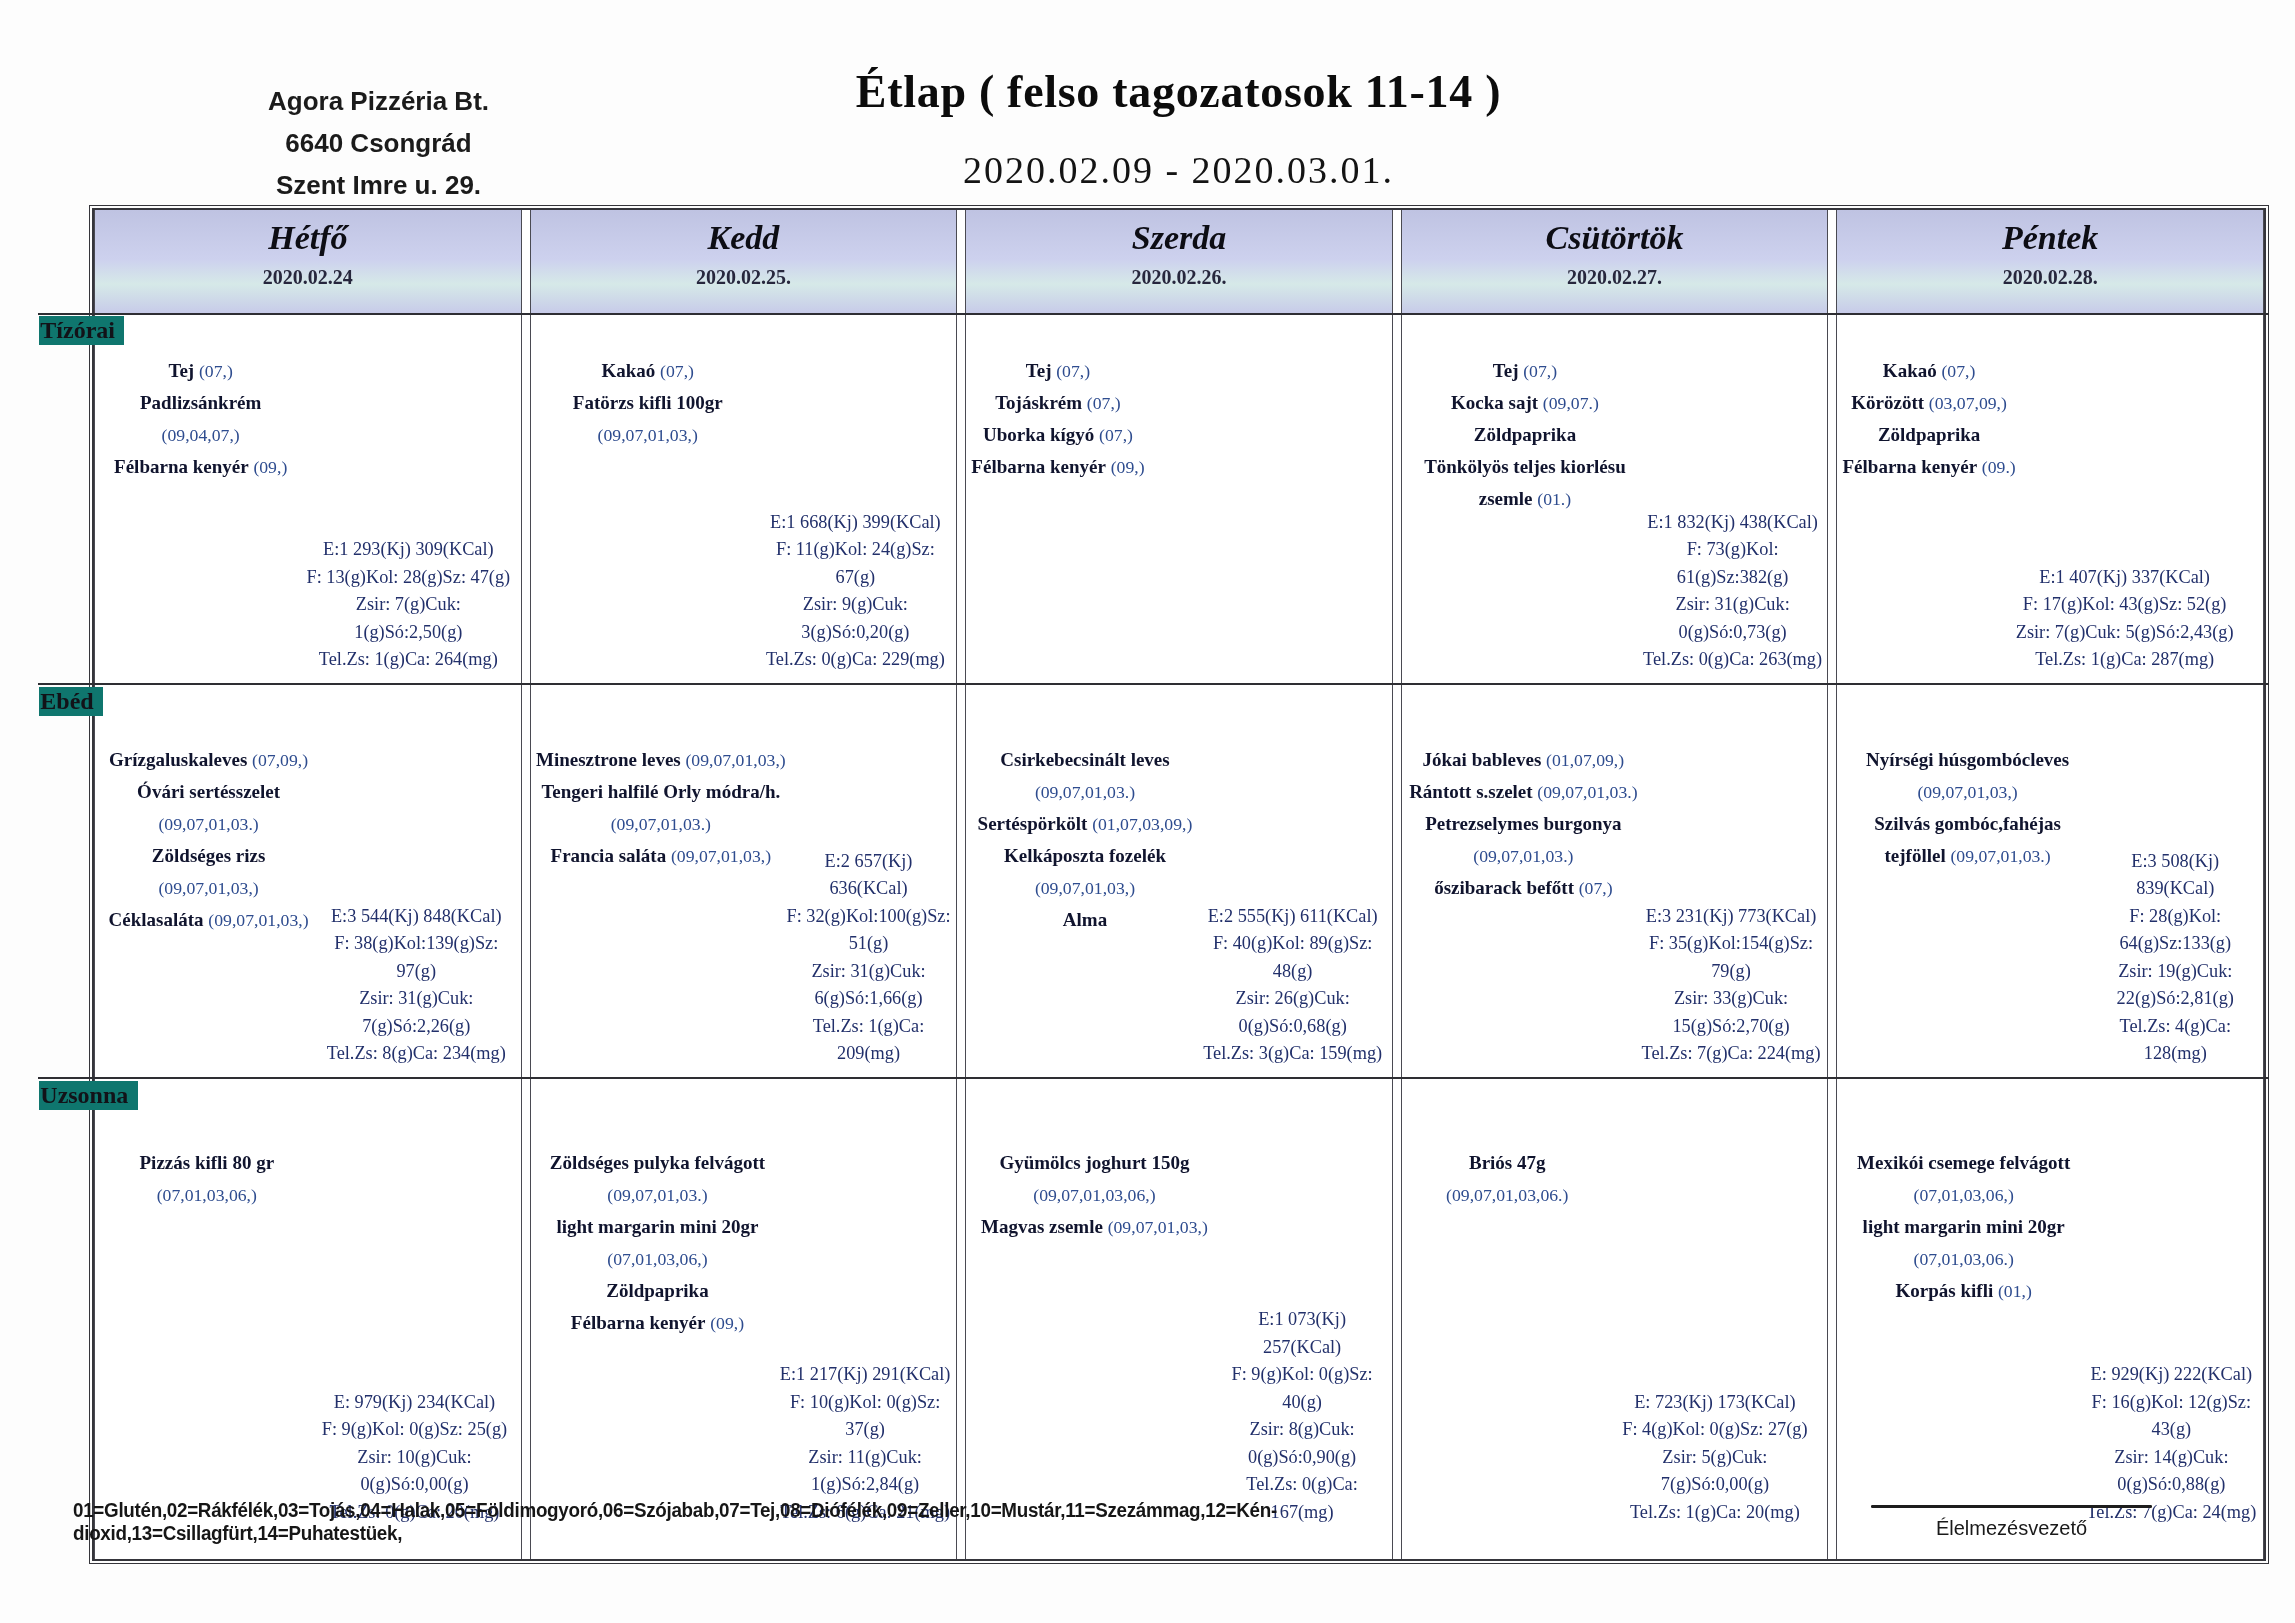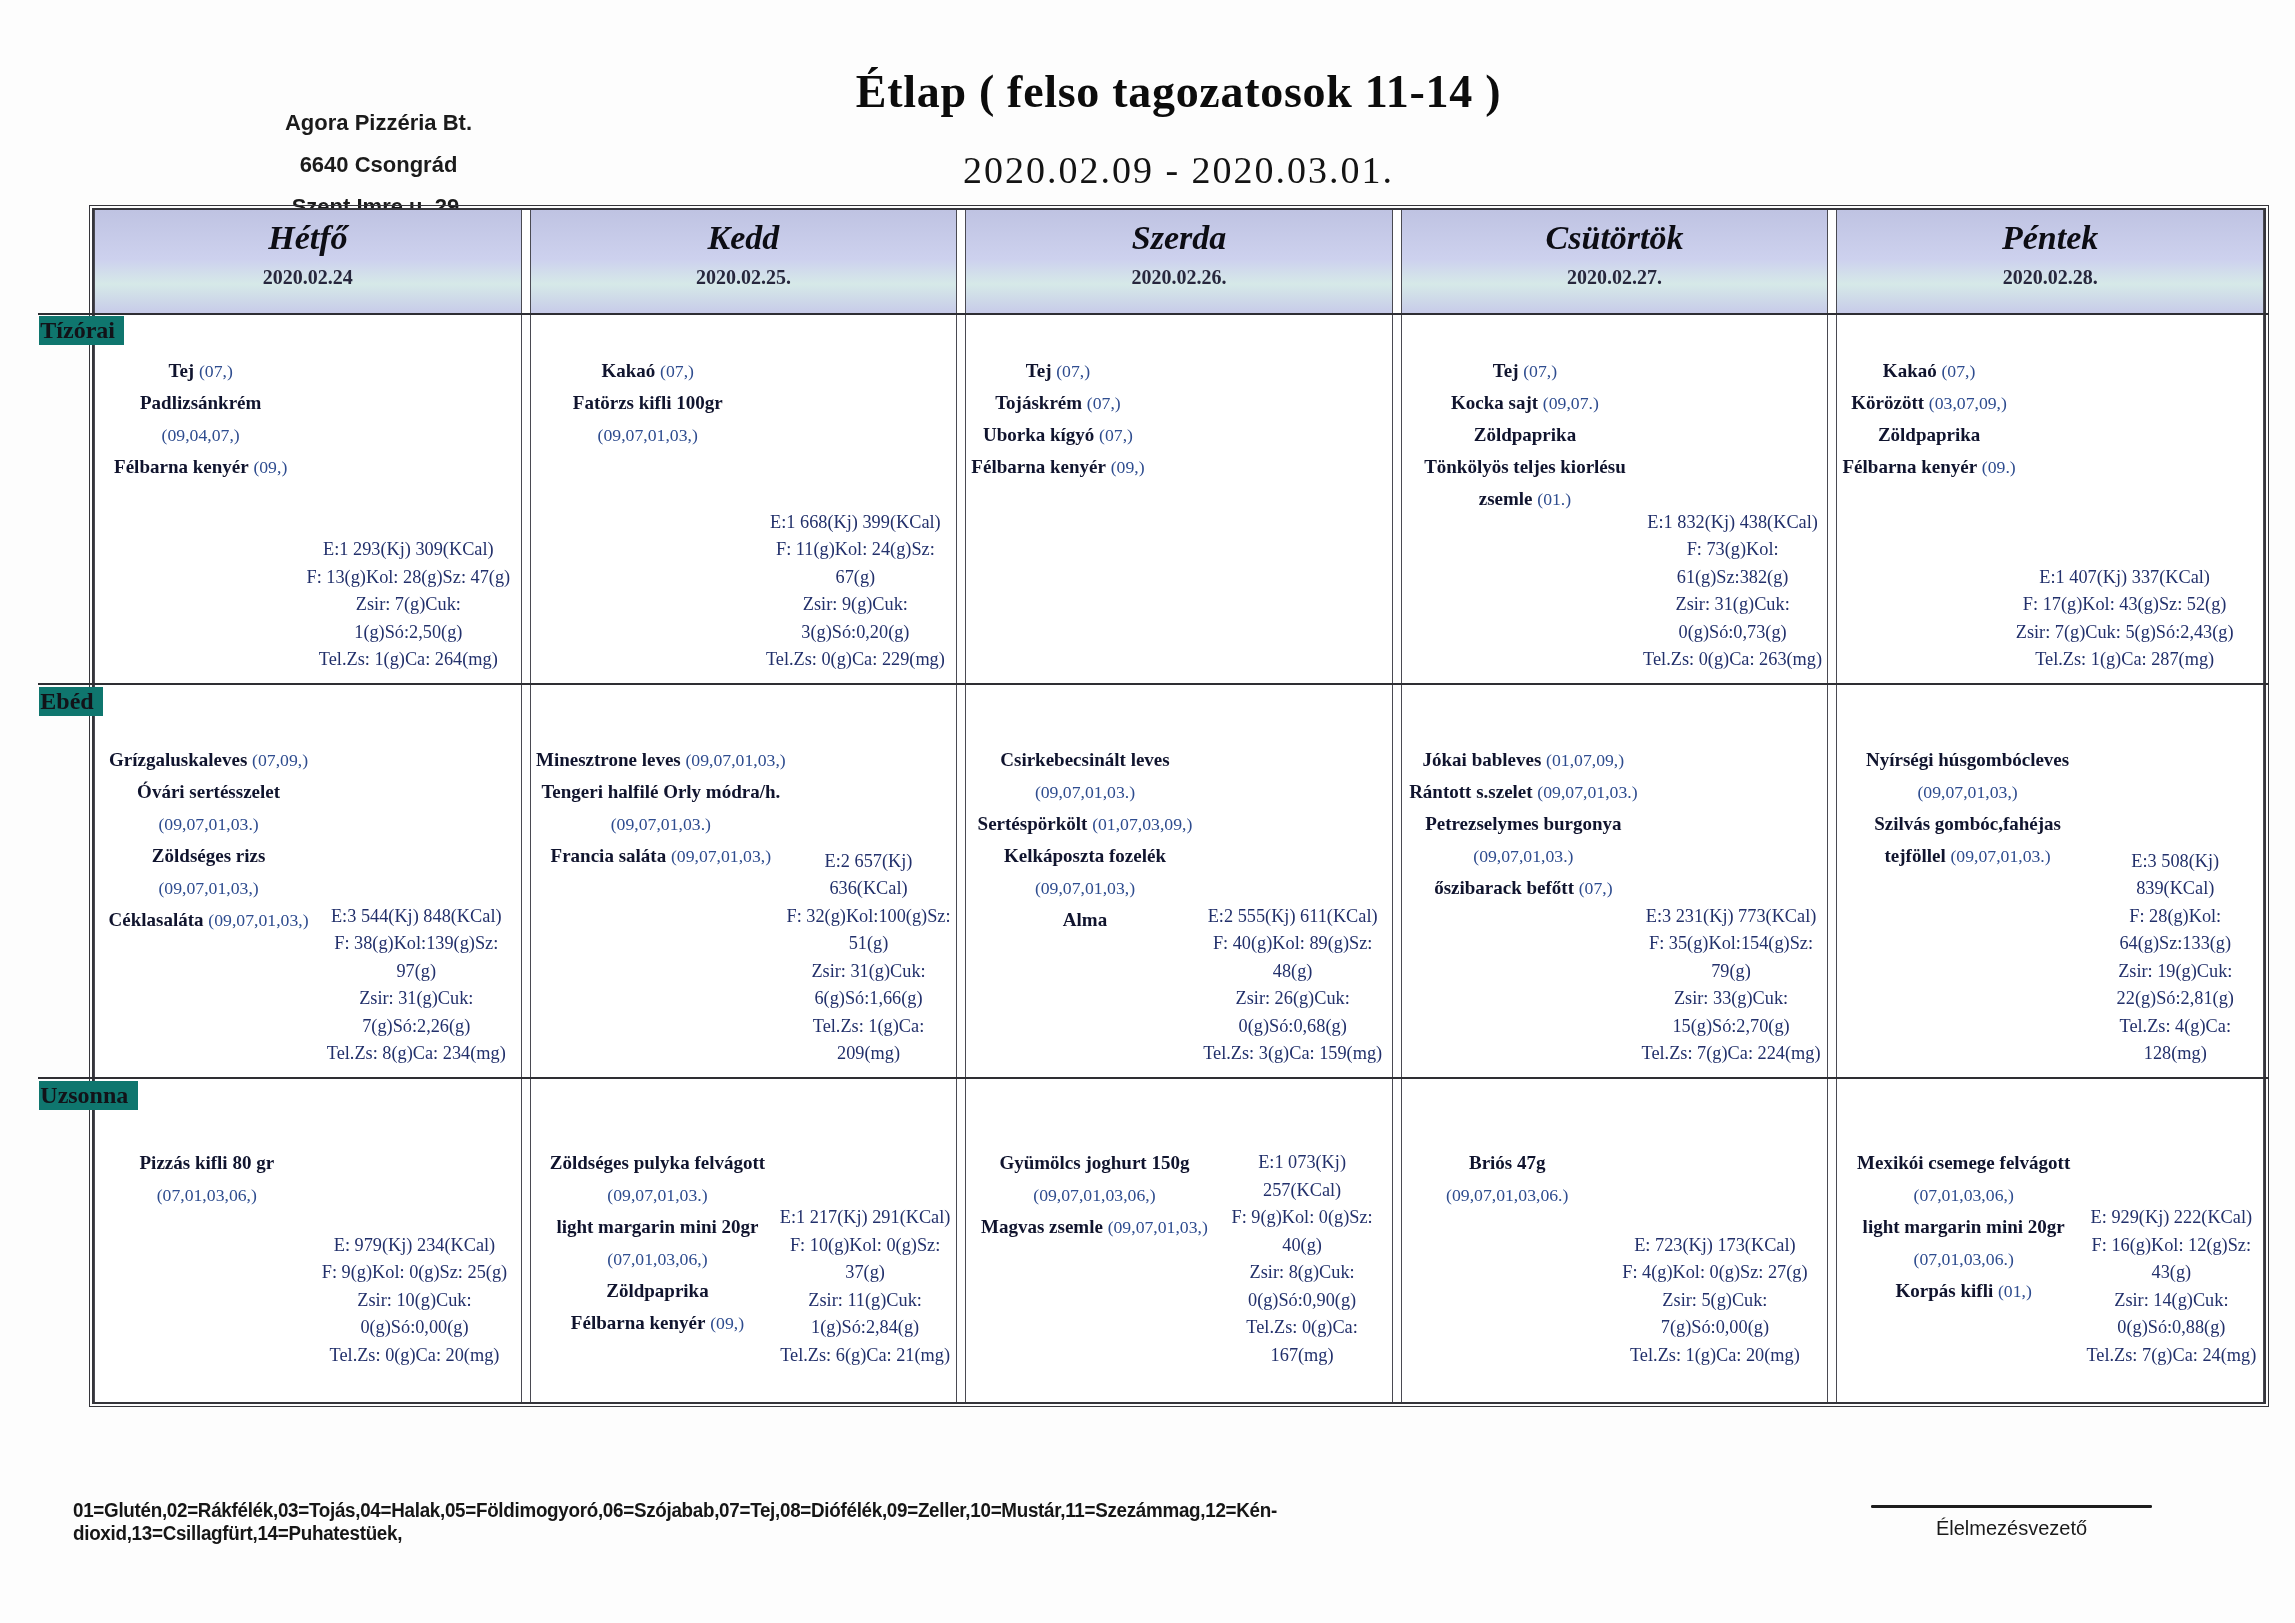--- a/index.html
+++ b/index.html
@@ -10,28 +10,28 @@
     --line:#35353b;
   }
   *{box-sizing:border-box;margin:0;padding:0;}
   html,body{background:#e8e8e8;}
   .page{
     position:relative;width:2295px;height:1623px;background:#fdfdfd;
     font-family:"Liberation Serif", serif;color:var(--ink);overflow:hidden;
   }
   
   .company{position:absolute;left:267px;top:80px;width:223px;text-align:center;
-    font-family:"Liberation Sans", sans-serif;font-weight:bold;font-size:22px;line-height:42px;color:#1b1b1b;margin-top:22px;}
+    font-family:"Liberation Sans", sans-serif;font-weight:bold;font-size:26px;line-height:42px;color:#1b1b1b;}
   
   .title-wrap{position:absolute;left:753px;top:65px;width:851px;text-align:center;}
   .doc-title{font-size:46px;font-weight:bold;color:#0c0c0c;letter-spacing:0.7px;}
   .doc-daterange{margin-top:30px;font-size:38px;color:#141414;letter-spacing:2px;}
   
   .menu-table{
-    position:absolute;left:92px;top:208px;width:2174px;height:1196px;background:#fff;
+    position:absolute;left:92px;top:208px;width:2174px;height:1353px;background:#fff;
     border:2px solid var(--line);outline:1.3px solid var(--line);outline-offset:2.6px;
   }
   .menu-cols{display:grid;grid-template-columns:repeat(5,1fr);column-gap:7.9px;height:100%;}
   .day-col{display:flex;flex-direction:column;border-left:1.3px solid #4a4a52;border-right:1.3px solid #4a4a52;min-width:0;}
   .head-cell{
     height:104px;flex:0 0 104px;text-align:center;
     background:linear-gradient(180deg,#bfc3e2 0%,#cdd1ee 48%,#d6e9e8 72%,var(--header-band) 100%);
     border-bottom:1.3px solid #3c3c44;
   }
   .day-name{font-style:italic;font-weight:bold;font-size:34px;color:#0d0d14;padding-top:9.2px;}

